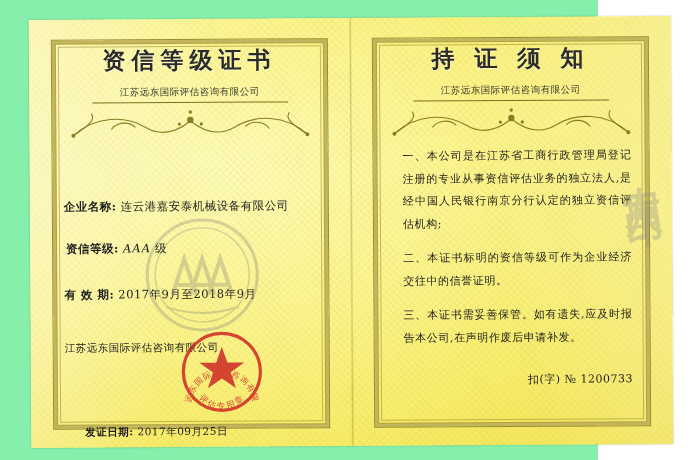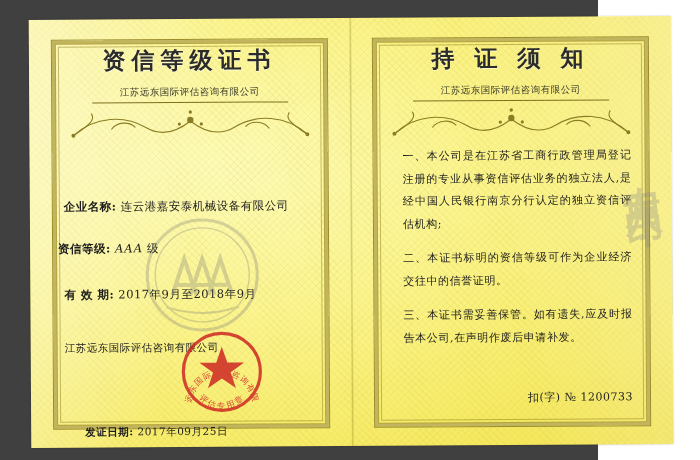--- a/index.html
+++ b/index.html
@@ -11,21 +11,21 @@
     width: 700px;
     height: 460px;
     font-family: "Liberation Serif", serif;
     overflow: hidden;
   }
 
   #cert-root {
     position: relative;
     width: 598px;
     height: 460px;
-    background: #404040;
+    background: #86efac;
   }
 
   
   .sheet {
     position: absolute;
     left: 30px;
     top: 18px;
     width: 642px;
     height: 428px;
     background:
@@ -148,21 +148,21 @@
   .field .label { font-weight: bold; }
   .field .value { }
   .cert-no {
     position: absolute;
     left: 88px;
     top: 120px;
     font-size: 10px;
   }
   .cert-no .label { letter-spacing: 0; }
   .f-company { position: absolute; left: 34px; top: 180px; }
-  .f-grade   { position: absolute; left: 28px; top: 222px; text-align: center; }
+  .f-grade   { position: absolute; left: 36px; top: 222px; text-align: center; }
   .f-valid   { position: absolute; left: 34px; top: 268px; }
   .f-issuer  { position: absolute; left: 34px; top: 322px; font-size: 10.5px; }
   .f-date    { position: absolute; left: 54px; top: 358px; font-size: 10.5px; margin-top: 48px; }
 
   .grade-val {
     font-style: italic;
     font-family: "DejaVu Serif", "Liberation Serif", serif;
     letter-spacing: 1px;
   }
 
@@ -178,21 +178,21 @@
     line-height: 2.05;
     color: #1d1d1d;
     font-family: "DejaVu Serif", "Liberation Serif", serif;
     letter-spacing: 0.6px;
     margin-bottom: 12px;
     text-align: justify;
   }
   .serial {
     position: absolute;
     right: 40px;
-    bottom: 40px;
+    bottom: 58px;
     font-size: 11px;
     color: #1d1d1d;
     font-family: "DejaVu Serif", "Liberation Serif", serif;
     letter-spacing: 0.5px;
     margin-top: 28px;
   }
   .serial .no-sym {
     font-family: "Liberation Serif", serif;
     font-size: 12px;
   }

